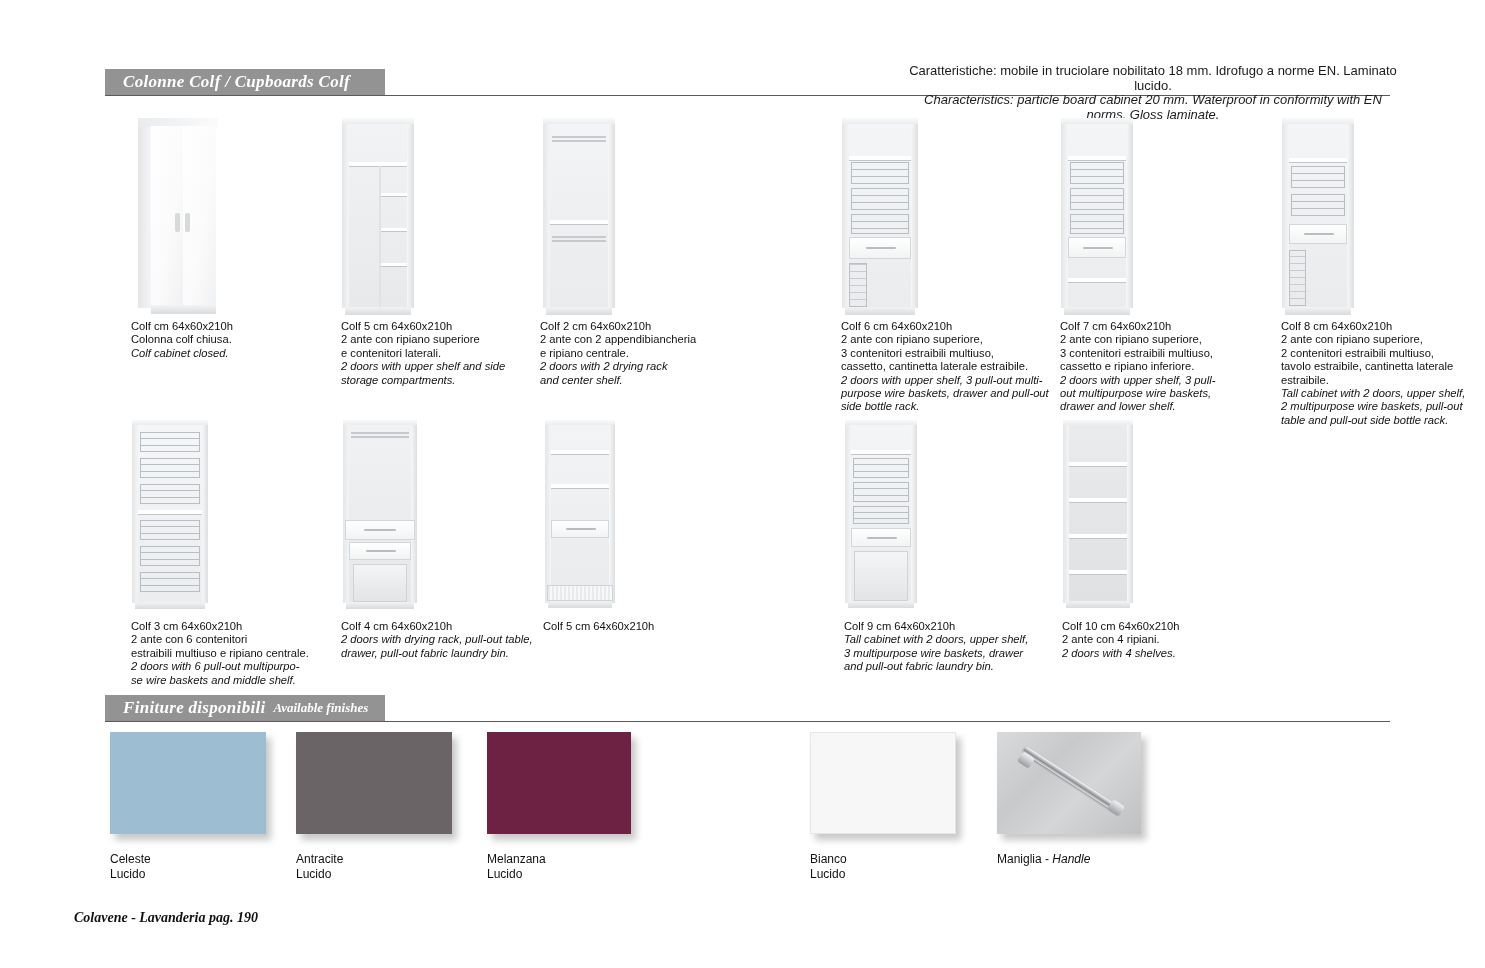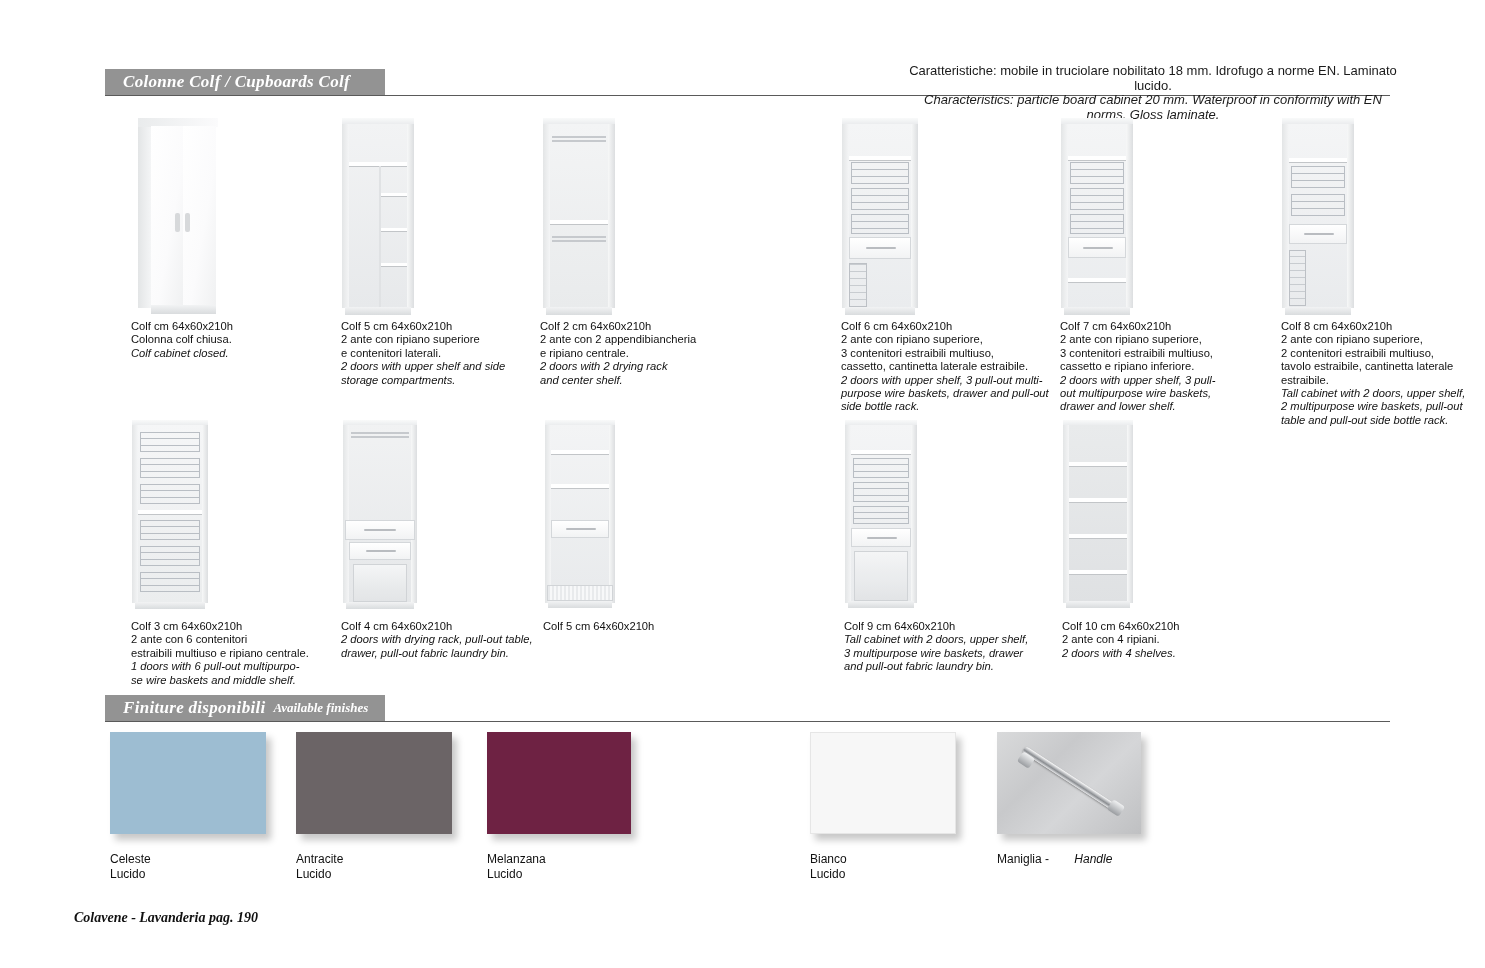--- a/index.html
+++ b/index.html
@@ -398,21 +398,21 @@
   <div class="shelf-edge" style="left:6px;top:78px;width:58px;height:4px;"></div>
   <div class="shelf-edge" style="left:6px;top:114px;width:58px;height:4px;"></div>
   <div class="shelf-edge" style="left:6px;top:150px;width:58px;height:4px;"></div>
   <div class="plinth" style="left:3px;top:181px;width:64px;height:7px;"></div>
 </div>
 
 <div class="cap" style="left:131px;top:620px;width:200px;">
   <div>Colf 3 cm 64x60x210h</div>
   <div class="t">2 ante con 6 contenitori
 estraibili multiuso e ripiano centrale.</div>
-  <div class="e">1 doors with 6 pull-out multipurpo-
+  <div class="e">2 doors with 6 pull-out multipurpo-
 se wire baskets and middle shelf.</div>
 </div>
 <div class="cap" style="left:341px;top:620px;width:205px;">
   <div>Colf 4 cm 64x60x210h</div>
   <div class="e">2 doors with drying rack, pull-out table,
 drawer, pull-out fabric laundry bin.</div>
 </div>
 <div class="cap" style="left:543px;top:620px;width:190px;">
   <div>Colf 5 cm 64x60x210h</div>
 </div>
@@ -457,16 +457,16 @@
   <div>Bianco</div>
   <div>Lucido</div>
 </div>
 
 <div class="handlepic" style="left:997px;top:732px;width:144px;height:102px;">
   <div class="hbar" style="left:18px;top:44px;width:112px;height:7px;transform:rotate(33deg);transform-origin:50% 50%;"></div>
   <div class="hfoot" style="left:22px;top:22px;width:14px;height:12px;transform:rotate(33deg);"></div>
   <div class="hfoot" style="left:112px;top:70px;width:14px;height:12px;transform:rotate(33deg);"></div>
 </div>
 <div class="swlabel" style="left:997px;top:852px;width:200px;">
-  <span>Maniglia - </span><span style="font-style:italic;margin-left:22px;">Handle</span>
+  <span>Maniglia - </span><span style="font-style:italic;">Handle</span>
 </div>
 
 <div class="footer" style="left:74px;top:910px;">Colavene - Lavanderia pag. 190</div>
 
 </body></html>

